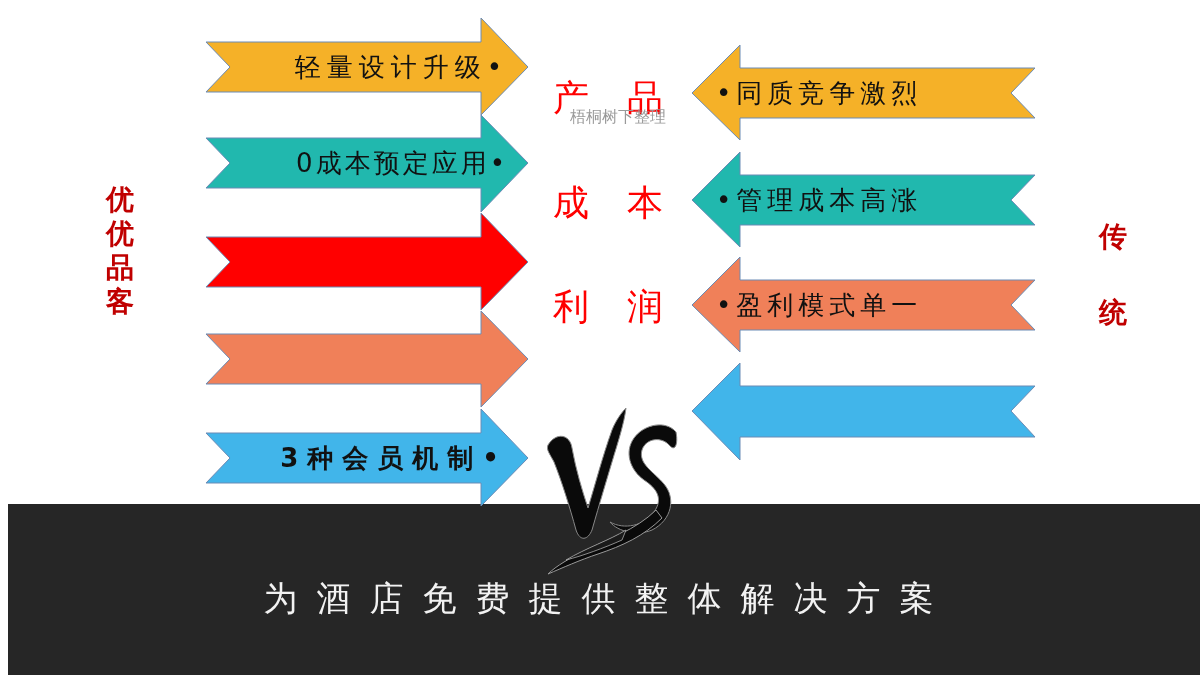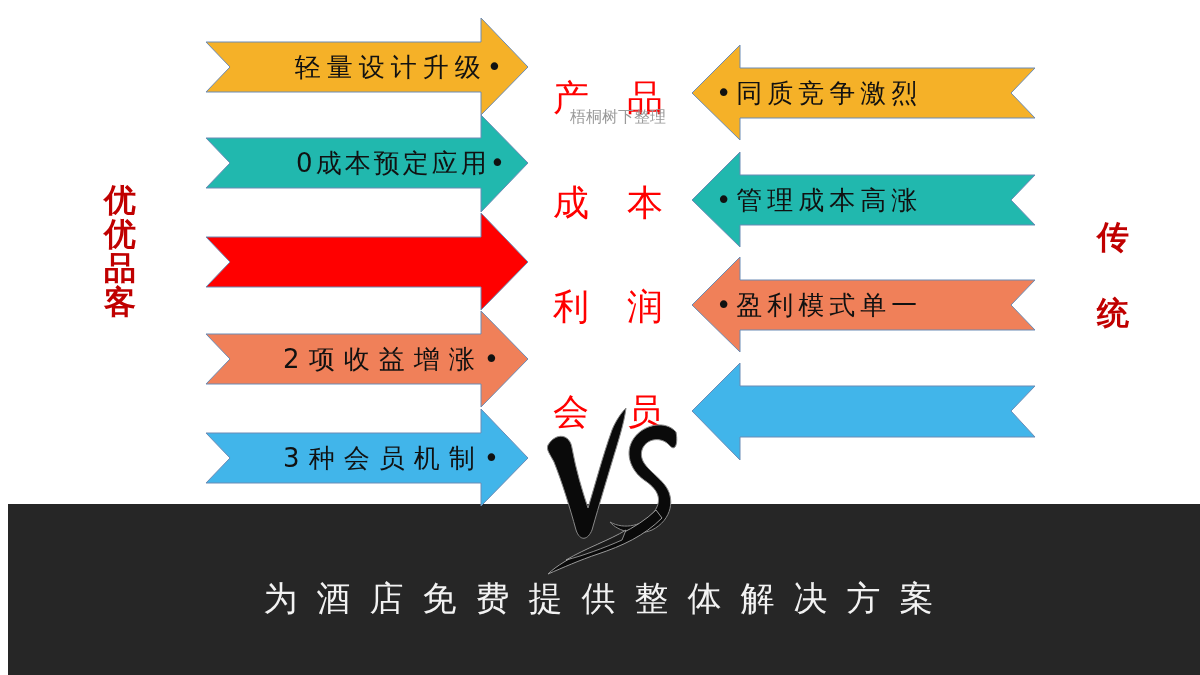--- a/index.html
+++ b/index.html
@@ -12,21 +12,21 @@
   .bottom-band {
     position: absolute; left: 0; top: 504px; width: 1200px; height: 171px;
     background: #262626;
   }
   .tagline {
     position: absolute; left: 0; top: 576px; width: 1200px; text-align: center;
     color: #f2f2f2; font-size: 34px; letter-spacing: 19px; line-height: 44px;
     box-sizing: border-box;
   }
   .side-label {
-    position: absolute; color: #c00000; font-weight: bold; font-size: 32px;
+    position: absolute; color: #c00000; font-weight: bold; font-size: 28px;
     line-height: 34px; width: 40px; text-align: center;
   }
   .side-left { left: 92px; top: 183px; }
   .side-right { left: 1085px; top: 199px; line-height: 76px; }
   svg.arrows { position: absolute; left: 0; top: 0; }
   .arrow-label {
     position: absolute; color: #111; font-size: 26px; line-height: 40px;
     white-space: nowrap; letter-spacing: 6px;
   }
   .arrow-label.left-side { text-align: right; }
@@ -74,35 +74,33 @@
     <g>
       <polygon id="ra2" points="684,305 732,257 732,280 1027,280 1003,305 1027,330 732,330 732,352" stroke="#6b8bb5" stroke-width="1" fill="#f08059"></polygon>
     </g>
     <g>
       <polygon id="ra3" points="684,411 732,363 732,386 1027,386 1003,411 1027,437 732,437 732,460" stroke="#6b8bb5" stroke-width="1" fill="#41b5ea"></polygon>
     </g>
   </svg>
 
   <div class="arrow-label left-side" style="left:230px; top:47px; width:270px;">轻量设计升级•</div>
   <div class="arrow-label left-side" style="left:230px; top:143px; width:270px; letter-spacing:3px;">0成本预定应用•</div>
-  <div class="arrow-label left-side" style="left:230px; top:339px; width:270px; letter-spacing:9px;">2项收益增涨•</div>
-  <div class="arrow-label left-side" style="left:230px; top:438px; width:270px; letter-spacing:9px;">3种会员机制•</div>
+  <div class="arrow-label left-side" style="left:230px; top:438px; width:270px; letter-spacing:9px;font-weight:bold;">3种会员机制•</div>
 
   <div class="arrow-label" style="left:708px; top:73px; letter-spacing:5px;">•同质竞争激烈</div>
   <div class="arrow-label" style="left:708px; top:180px; letter-spacing:5px;">•管理成本高涨</div>
   <div class="arrow-label" style="left:708px; top:285px; letter-spacing:5px;">•盈利模式单一</div>
 
   <div class="side-label side-left">优优品客</div>
   <div class="side-label side-right">传统</div>
 
   <div class="center-word" style="left:545px; top:76px;">产品</div>
   <div class="watermark">梧桐树下整理</div>
   <div class="center-word" style="left:545px; top:181px;">成本</div>
   <div class="center-word" style="left:545px; top:285px;">利润</div>
-  <div class="center-word" style="left:545px; top:390px;">会员</div>
 
   <div class="vs-box">
     <svg width="170" height="190" viewBox="0 0 170 190">
 
       <path d="M22,55 C30,42 44,44 46,58 C50,80 56,100 62,118 C70,92 76,68 86,40 C90,30 96,22 100,18 C98,34 92,52 86,72 C80,92 74,112 66,140 C62,150 54,152 50,140 C44,118 36,92 28,72 C24,64 20,60 22,55 Z" fill="#0a0a0a" stroke="#888" stroke-width="1"></path>
 
       <path d="M150,42 C140,30 118,34 108,48 C98,62 104,80 118,90 C130,98 138,108 128,122 C118,136 98,140 84,132 C92,142 112,146 126,140 C146,130 150,108 138,94 C128,82 112,74 116,60 C120,48 136,46 144,56 C150,62 152,52 150,42 Z" fill="#0a0a0a" stroke="#888" stroke-width="1"></path>
 
       <path d="M130,120 C110,140 80,150 60,160 C44,168 30,176 22,184 C36,178 54,170 72,164 C96,156 118,146 136,128 Z" fill="#0a0a0a" stroke="#999" stroke-width="1"></path>
       <path d="M100,140 C84,150 60,158 40,170 C56,166 78,158 96,150 Z" fill="#1a1a1a" stroke="#aaa" stroke-width="0.8"></path>

